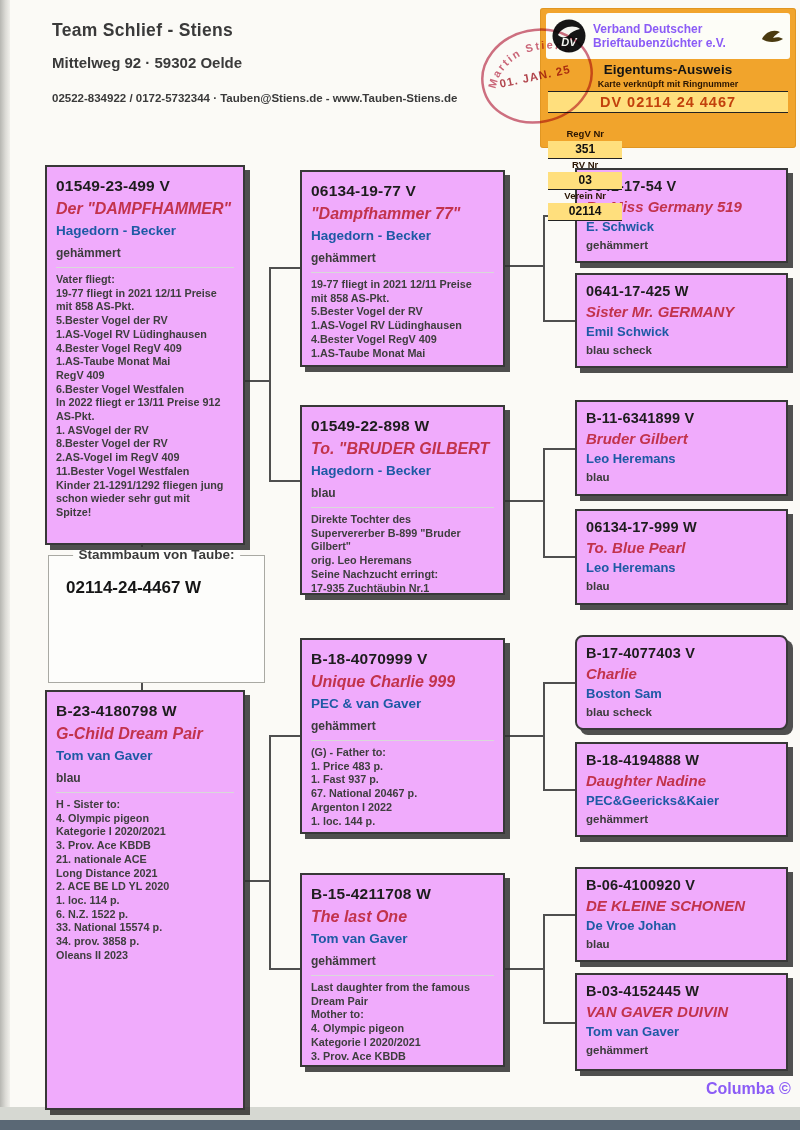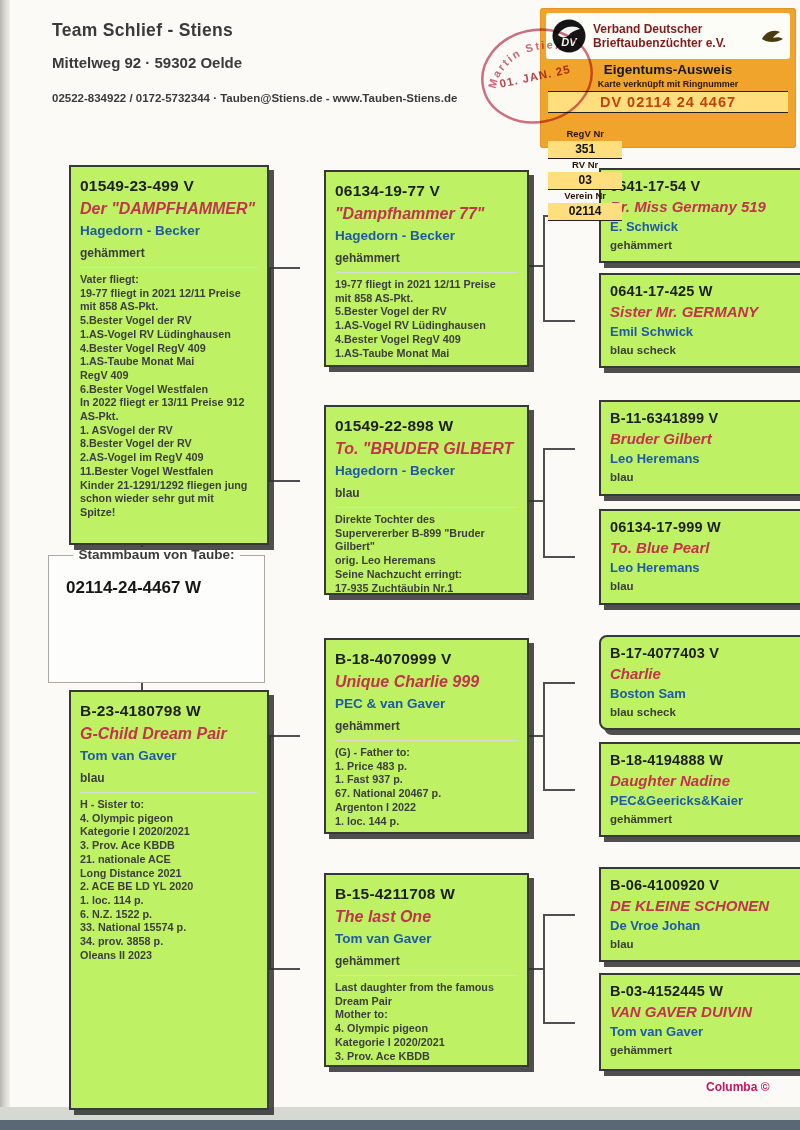--- a/index.html
+++ b/index.html
@@ -19,37 +19,37 @@
   .hdr{position:absolute;left:52px;color:#3a3a3a;font-weight:bold;z-index:1;}
   .hdr-team{top:20px;font-size:17.5px;letter-spacing:.3px;}
   .hdr-addr{top:54px;font-size:15px;}
   .hdr-contact{top:92px;font-size:11.5px;}
 
   
   .badge{position:absolute;left:540px;top:8px;width:256px;height:140px;background:#f1a42c;
     border-radius:3px;z-index:2;box-shadow:0 0 0 1px rgba(200,130,20,.4) inset;}
   .badge-top{position:absolute;left:6px;top:5px;right:6px;height:46px;background:#fdfdf7;
     border-radius:3px;display:flex;align-items:center;gap:6px;padding:2px 5px;box-sizing:border-box;}
-  .badge-org{font-size:12px;font-weight:bold;color:#7f1d1d;line-height:1.18;flex:1;}
+  .badge-org{font-size:12px;font-weight:bold;color:#8b5cf6;line-height:1.18;flex:1;}
   .badge-title{position:absolute;top:54px;width:100%;text-align:center;font-weight:bold;font-size:13.5px;color:#141414;}
   .badge-sub{position:absolute;top:71px;width:100%;text-align:center;font-weight:bold;font-size:9px;color:#2a1503;}
   .badge-ring{position:absolute;top:83px;left:8px;right:8px;height:20px;background:#ffdf7d;
     border-top:1.5px solid #222;border-bottom:1.5px solid #222;text-align:center;
     font-size:14.5px;font-weight:bold;line-height:20px;letter-spacing:1px;color:#c2410c;}
   .badge-cols{position:absolute;top:120px;left:8px;right:8px;display:flex;justify-content:space-between;flex-direction:column;}
   .badge-col{width:31%;text-align:center;}
   .bh{font-size:9.5px;font-weight:bold;color:#2a1503;}
   .bv{margin-top:2px;background:#ffdf7d;border-bottom:1.5px solid #222;font-size:12px;font-weight:bold;color:#101010;padding:1px 0 2px;}
 
   
   .stamp{position:absolute;left:462px;top:14px;z-index:3;mix-blend-mode:multiply;opacity:.93;}
 
   
-  .pbox{position:absolute;background:#bef264;border:2px solid #383838;
-    box-shadow:5px 5px 0 rgba(48,48,48,.85);padding:10px 9px;box-sizing:border-box;overflow:hidden;z-index:1;margin-left:24px;}
+  .pbox{position:absolute;background:#f0abfc;border:2px solid #383838;
+    box-shadow:5px 5px 0 rgba(48,48,48,.85);padding:10px 9px;box-sizing:border-box;overflow:hidden;z-index:1;}
   .ring{font-size:15.5px;font-weight:bold;color:#1d1d1d;letter-spacing:.2px;}
   .pname{font-size:16px;font-weight:bold;font-style:italic;color:#c2334c;margin-top:5px;white-space:nowrap;}
   .breeder{font-size:13.5px;font-weight:bold;color:#1e5aa5;margin-top:5px;}
   .pcolor{font-size:12px;font-weight:bold;color:#3c3c3c;margin-top:8px;}
   .pdiv{border-top:1px solid #d9d9d9;margin:7px 0 5px;}
   .pdetails{font-size:10.8px;font-weight:bold;color:#3e3e3e;line-height:1.27;white-space:pre-line;}
   .pbox.small{padding:8px 9px;}
   .pbox.small .ring{font-size:14.5px;}
   .pbox.small .pname{font-size:15px;margin-top:4px;}
   .pbox.small .breeder{font-size:13px;margin-top:4px;}
@@ -59,21 +59,21 @@
   .subject{position:absolute;left:48px;top:555px;width:217px;height:128px;background:#fdfdfb;
     border:1.5px solid #a9a9a3;z-index:1;box-sizing:border-box;padding-left:7px;}
   .subject-label{position:absolute;top:-9px;left:50%;transform:translateX(-50%);background:#fdfdfb;
     padding:0 6px;font-size:13.5px;font-weight:bold;color:#3a3a3a;white-space:nowrap;}
   .subject-ring{margin-top:22px;margin-left:10px;font-size:17px;font-weight:bold;color:#161616;}
 
   
   .line{position:absolute;background:#4f4f4f;z-index:0;}
   .h{height:2px;} .v{width:2px;}
 
-  .footer-credit{position:absolute;left:706px;top:1080px;font-size:12px;font-weight:bold;color:#be185d;z-index:1;}
+  .footer-credit{position:absolute;left:706px;top:1080px;font-size:16px;font-weight:bold;color:#8b5cf6;z-index:1;}
 </style>
 </head>
 <body>
 
 <div class="scan-edge-left"></div>
 <div class="scan-bottom-light"></div>
 <div class="scan-bottom-dark"></div>
 
 <div class="hdr hdr-team">Team Schlief - Stiens</div>
 <div class="hdr hdr-addr">Mittelweg 92  ·  59302 Oelde</div>

